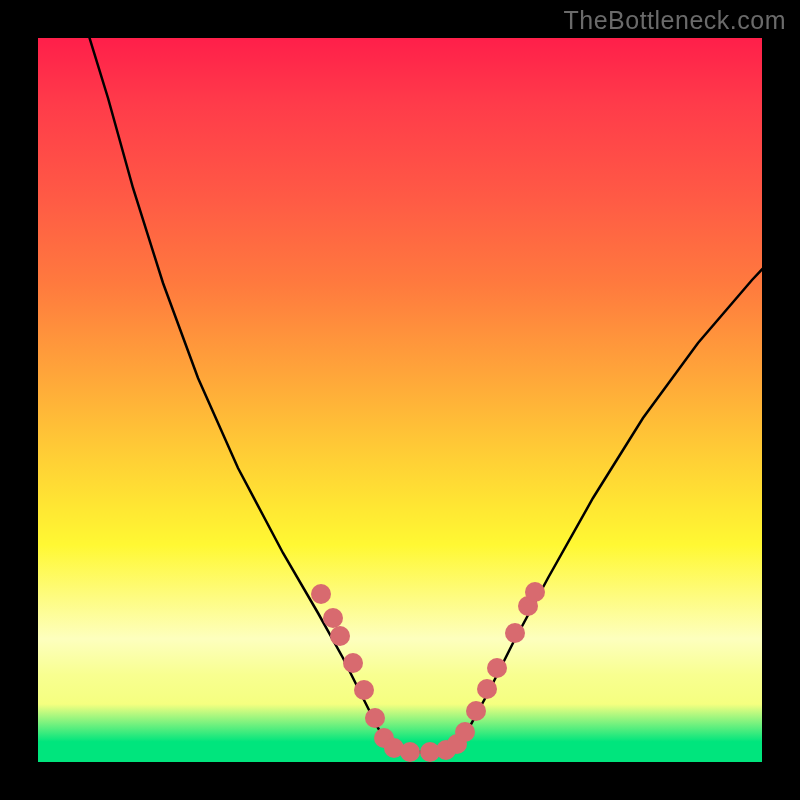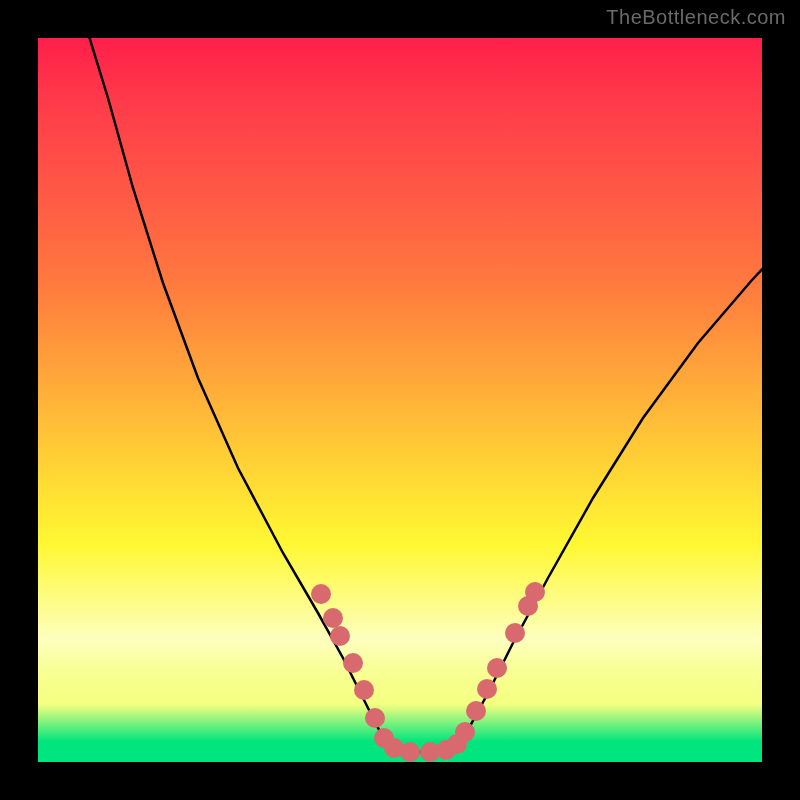--- a/index.html
+++ b/index.html
@@ -15,21 +15,21 @@
     position: relative;
     width: 800px;
     height: 800px;
     background: #000;
   }
   .watermark {
     position: absolute;
     top: 6px;
     right: 14px;
     color: #6a6a6a;
-    font-size: 20px;
+    font-size: 25px;
     font-weight: 500;
     letter-spacing: 0.5px;
     z-index: 30;
     user-select: none;
   }
   .plot-area {
     position: absolute;
     left: 38px;
     top: 38px;
     width: 724px;

